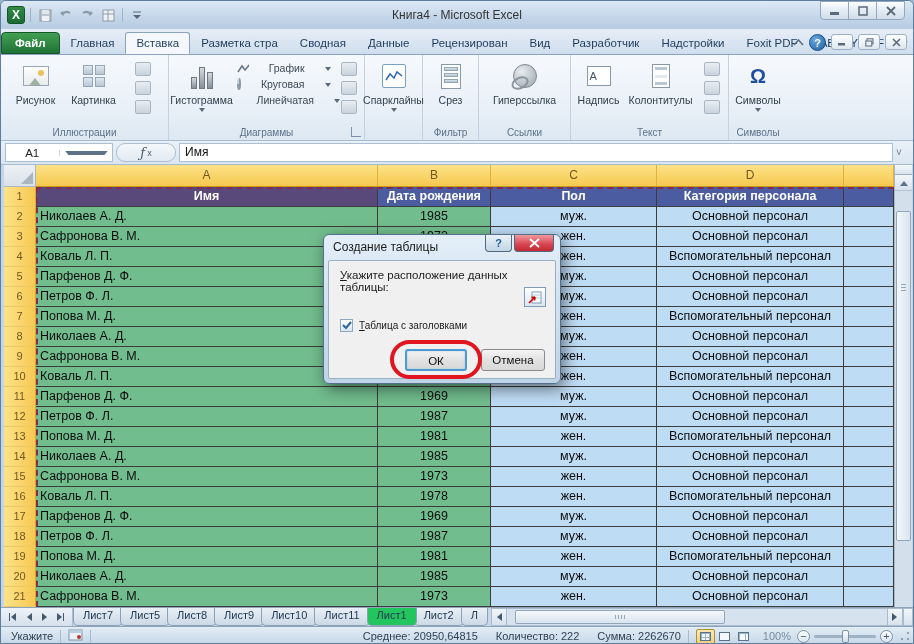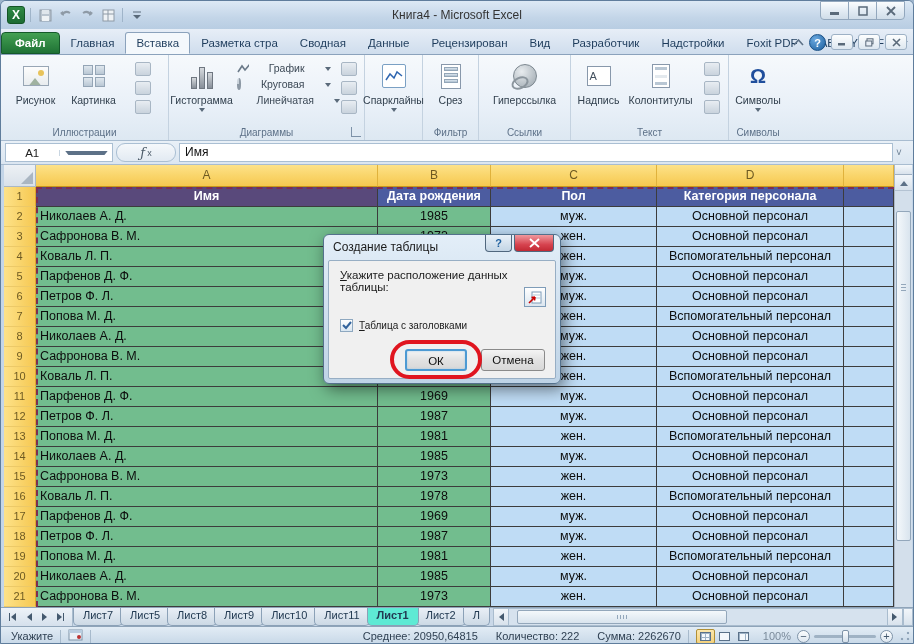--- a/index.html
+++ b/index.html
@@ -157,21 +157,21 @@
   .red-oval { position:absolute; left:61px; top:79px; width:92px; height:39px; border:4px solid #e0151f;
     border-radius:20px; pointer-events:none; z-index:5; }
   
   .tabbar { position:absolute; left:0; top:606px; width:100%; height:19px; background:#c9d8e8;
     border-top:1px solid #8fa4b9; display:flex; align-items:stretch; font-size:11px; }
   .navbtns { display:flex; align-items:center; gap:1px; padding:0 4px; background:linear-gradient(#eef3f8,#d5e0ec);
     border-right:1px solid #a9bcce; }
   .navb { width:15px; height:15px; display:flex; align-items:center; justify-content:center; }
   .stab { padding:1px 9px 0; border:1px solid #8ba1b7; border-top:none; border-radius:0 0 5px 5px;
     background:linear-gradient(#e9eff6,#ccd9e5); color:#223a52; margin-right:-3px; white-space:nowrap; }
-  .stab.active { background:#5eead4; font-weight:bold; z-index:2;text-align:right; }
+  .stab.active { background:#22c55e; font-weight:normal; z-index:2;text-align:right; }
   .hscroll { flex:1; display:flex; align-items:stretch; margin-left:6px; }
   .hbtn { width:16px; display:flex; align-items:center; justify-content:center;
     background:linear-gradient(#f2f6fa,#d8e2ec); border:1px solid #a9bcce; }
   .htrack { flex:1; background:#d6e2ee; position:relative; border-top:1px solid #a9bcce; border-bottom:1px solid #a9bcce;}
   .hthumb { position:absolute; left:8px; top:1px; bottom:1px; width:210px; border:1px solid #93a7bb;
     border-radius:2px; background:linear-gradient(#f4f8fb,#d9e4ee); }
   .hgrip { position:absolute; left:50%; top:4px; bottom:4px; width:10px; margin-left:-5px;
     background:repeating-linear-gradient(90deg,#93a7bb 0 1px,transparent 1px 3px); }
   
   .statusbar { position:absolute; left:0; top:625px; width:100%; height:19px;

